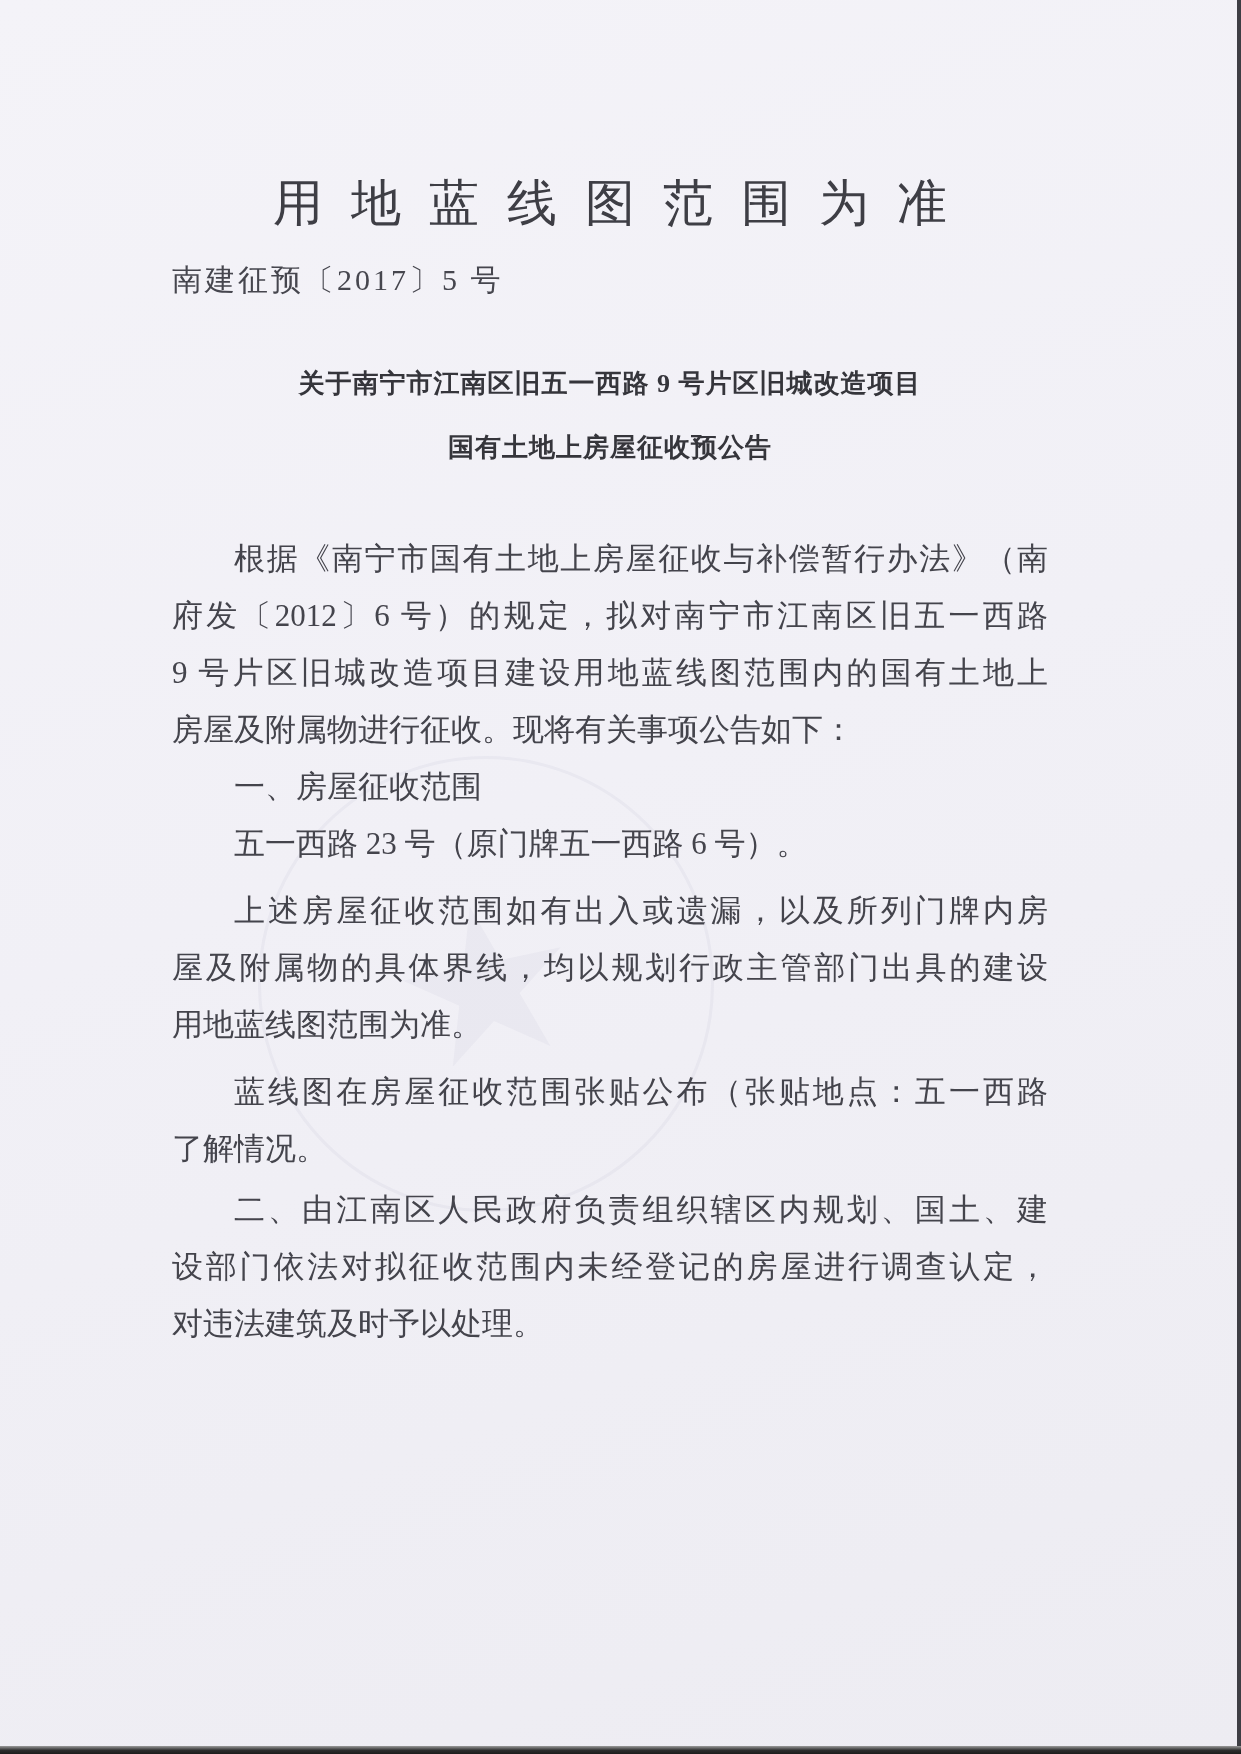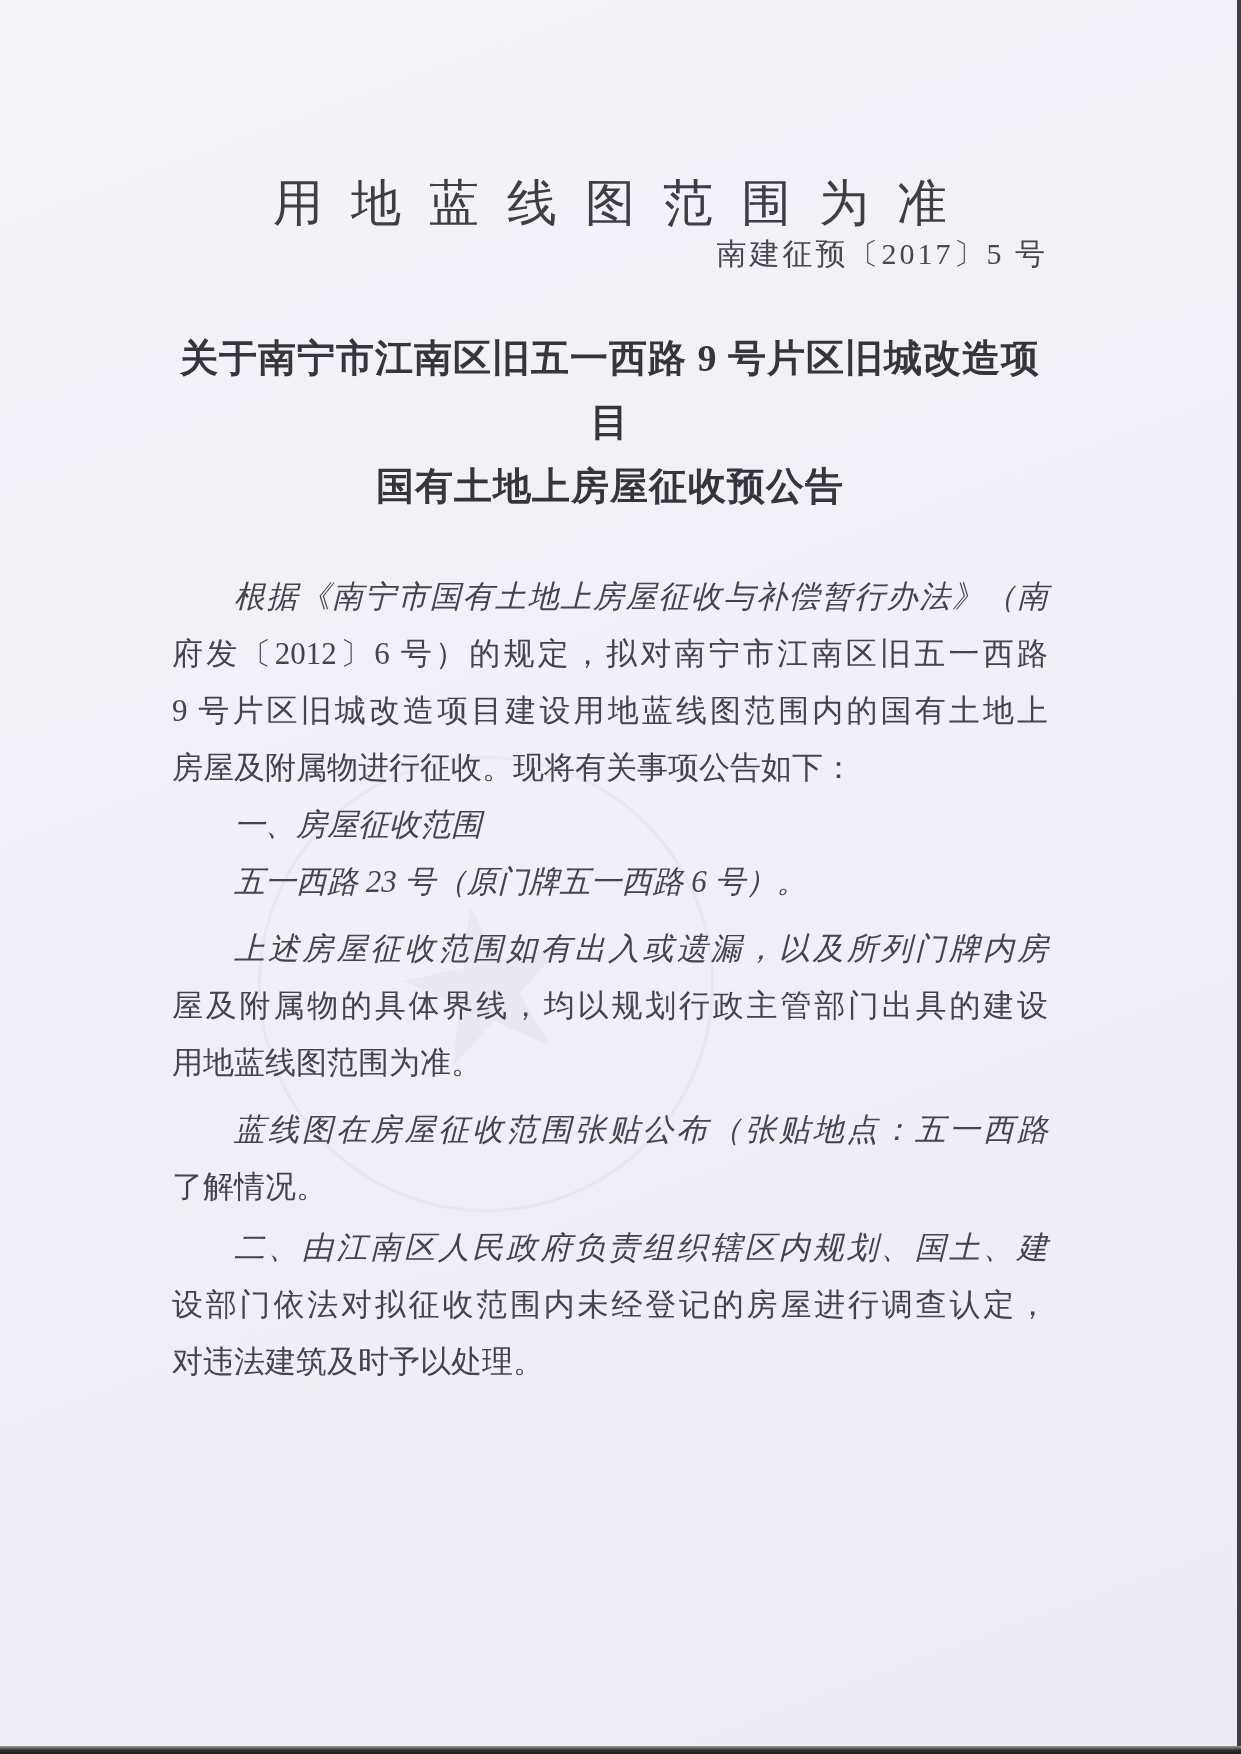--- a/index.html
+++ b/index.html
@@ -18,44 +18,45 @@
   .org-title {
     text-align:center;
     font-size:50px;
     line-height:62px;
     letter-spacing:28px;
     padding-left:28px;
     color:#3e3e45;
     white-space:nowrap;
   }
   .doc-number {
-    text-align:right;
+    margin-top:26px;
+    text-align:left;
     font-size:30px;
     line-height:40px;
     letter-spacing:3px;
     color:#46464e;
   }
   .doc-title {
     margin-top:52px;
     text-align:center;
-    font-size:38px;
+    font-size:26px;
     font-weight:bold;
     line-height:64px;
     letter-spacing:1px;
     color:#35353b;
   }
   .doc-body {
     margin-top:50px;
     font-size:31px;
     line-height:57px;
     color:#44444c;
   }
   .line { min-height:57px; }
   .just { text-align:justify; text-align-last:justify; text-justify:inter-character; }
-  .indent { text-indent:62px;font-style:italic; }
+  .indent { text-indent:62px; }
   .para-b, .para-c { margin-top:10px; }
   .para-d, .para-e { margin-top:4px; }
 
   
   .watermark {
     position:absolute; left:258px; top:756px;
     width:450px; height:450px;
     border:3px solid rgba(130,130,165,0.07);
     border-radius:50%;
     display:flex; align-items:center; justify-content:center;

